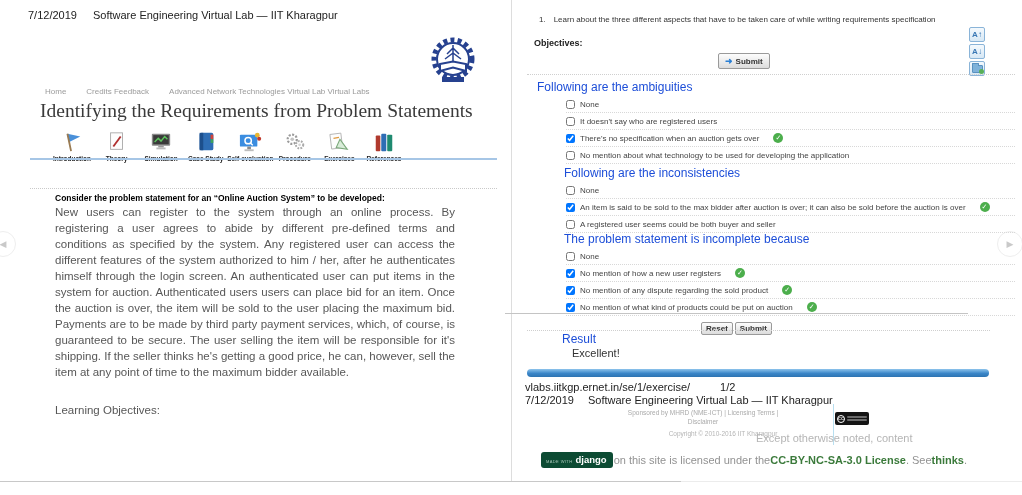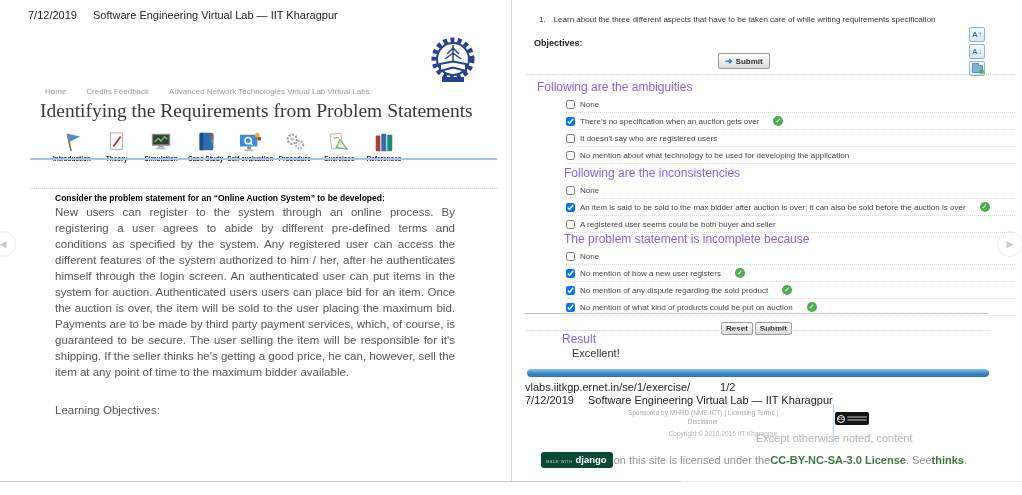--- a/index.html
+++ b/index.html
@@ -53,35 +53,35 @@
   .tool-icon { width:16px; height:15px; border:1px solid #8ab4d8; border-radius:2px;
     background:linear-gradient(#f4f9fd,#d7e8f5); color:#3a78b5; font-size:8px; font-weight:bold;
     display:flex; align-items:center; justify-content:center; cursor:pointer; }
   .folder-shape { width:11px; height:8px; background:#7fb2d9; border:1px solid #5a92c0; border-radius:1px; position:relative; }
   .folder-shape::before { content:""; position:absolute; left:-1px; top:-3px; width:5px; height:2px;
     background:#7fb2d9; border:1px solid #5a92c0; border-bottom:none; border-radius:1px 1px 0 0; }
   .folder-shape::after { content:""; position:absolute; right:-2px; bottom:-2px; width:5px; height:5px;
     background:#58b058; border-radius:50%; }
   #rp-dotted-top { left:527px; top:74px; width:488px; border-top:1px dotted #cfcfcf; }
 
-  .sec-heading { font-size:12px; color:#8b5cf6; }
+  .sec-heading { font-size:12px; color:#1d4ed8; }
   #sec1-heading { left:537px; top:80px; }
   #sec2-heading { left:564px; top:166px; }
   #sec3-heading { left:564px; top:232px; }
   .opt-list { width:449px; }
   #sec1-options { left:566px; top:96px; }
   #sec2-options { left:566px; top:182px; }
   #sec3-options { left:566px; top:248px; }
   .opt-row { height:17px; display:flex; align-items:center; border-bottom:1px dotted #d8d8d8;
     font-size:8px; color:#444; }
   .opt-row input { width:9px; height:9px; margin-right:5px; cursor:pointer; }
   .correct-badge { display:inline-flex; width:10px; height:10px; border-radius:50%; background:#4cae4c;
     color:#fff; font-size:7px; align-items:center; justify-content:center; margin-left:14px; }
 
-  #rp-buttons-row { left:525px; top:313px; width:463px; border-top:1px solid #c4c4c4;
+  #rp-buttons-row { left:505px; top:313px; width:463px; border-top:1px solid #c4c4c4;
     text-align:center; padding-top:3px; }
   #rp-buttons-row .btn { font-weight:bold; padding:1px 4px; margin:0 1px; }
   #rp-dotted-bot { left:527px; top:330px; width:463px; border-top:1px dotted #cfcfcf; }
   #rp-result-heading { left:562px; top:332px; }
   #rp-result-text { left:572px; top:347px; font-size:11px; color:#333; }
 
   #rp-bluebar { left:527px; top:369px; width:462px; height:8px; border-radius:4px;
     background:linear-gradient(180deg,#8ec4ec 0%,#3a86c8 55%,#2e74b2 100%); }
   #rp-url-line { left:525px; top:381px; font-size:11px; color:#222; }
   #rp-url-line .pg { margin-left:30px; }
@@ -269,28 +269,28 @@
   <div class="abs" id="rp-dotted-top"></div>
 
   <h2 class="abs sec-heading" id="sec1-heading" style="font-weight:normal;">Following are the ambiguities</h2>
   <div class="abs opt-list" id="sec1-options">
     <div class="opt-row">
       <input type="checkbox" style="">
       <span>None</span>
 
     </div>
     <div class="opt-row">
+      <input type="checkbox" style="">
+      <span>It doesn't say who are registered users</span>
+
+    </div>
+    <div class="opt-row">
       <input type="checkbox" checked="" style="">
       <span>There's no specification when an auction gets over</span>
       <span class="correct-badge">✓</span>
-    </div>
-    <div class="opt-row">
-      <input type="checkbox" style="">
-      <span>It doesn't say who are registered users</span>
-
     </div>
     <div class="opt-row">
       <input type="checkbox" style="">
       <span>No mention about what technology to be used for developing the application</span>
 
     </div>
   </div>
 
   <h2 class="abs sec-heading" id="sec2-heading" style="font-weight:normal;">Following are the inconsistencies</h2>
   <div class="abs opt-list" id="sec2-options">

